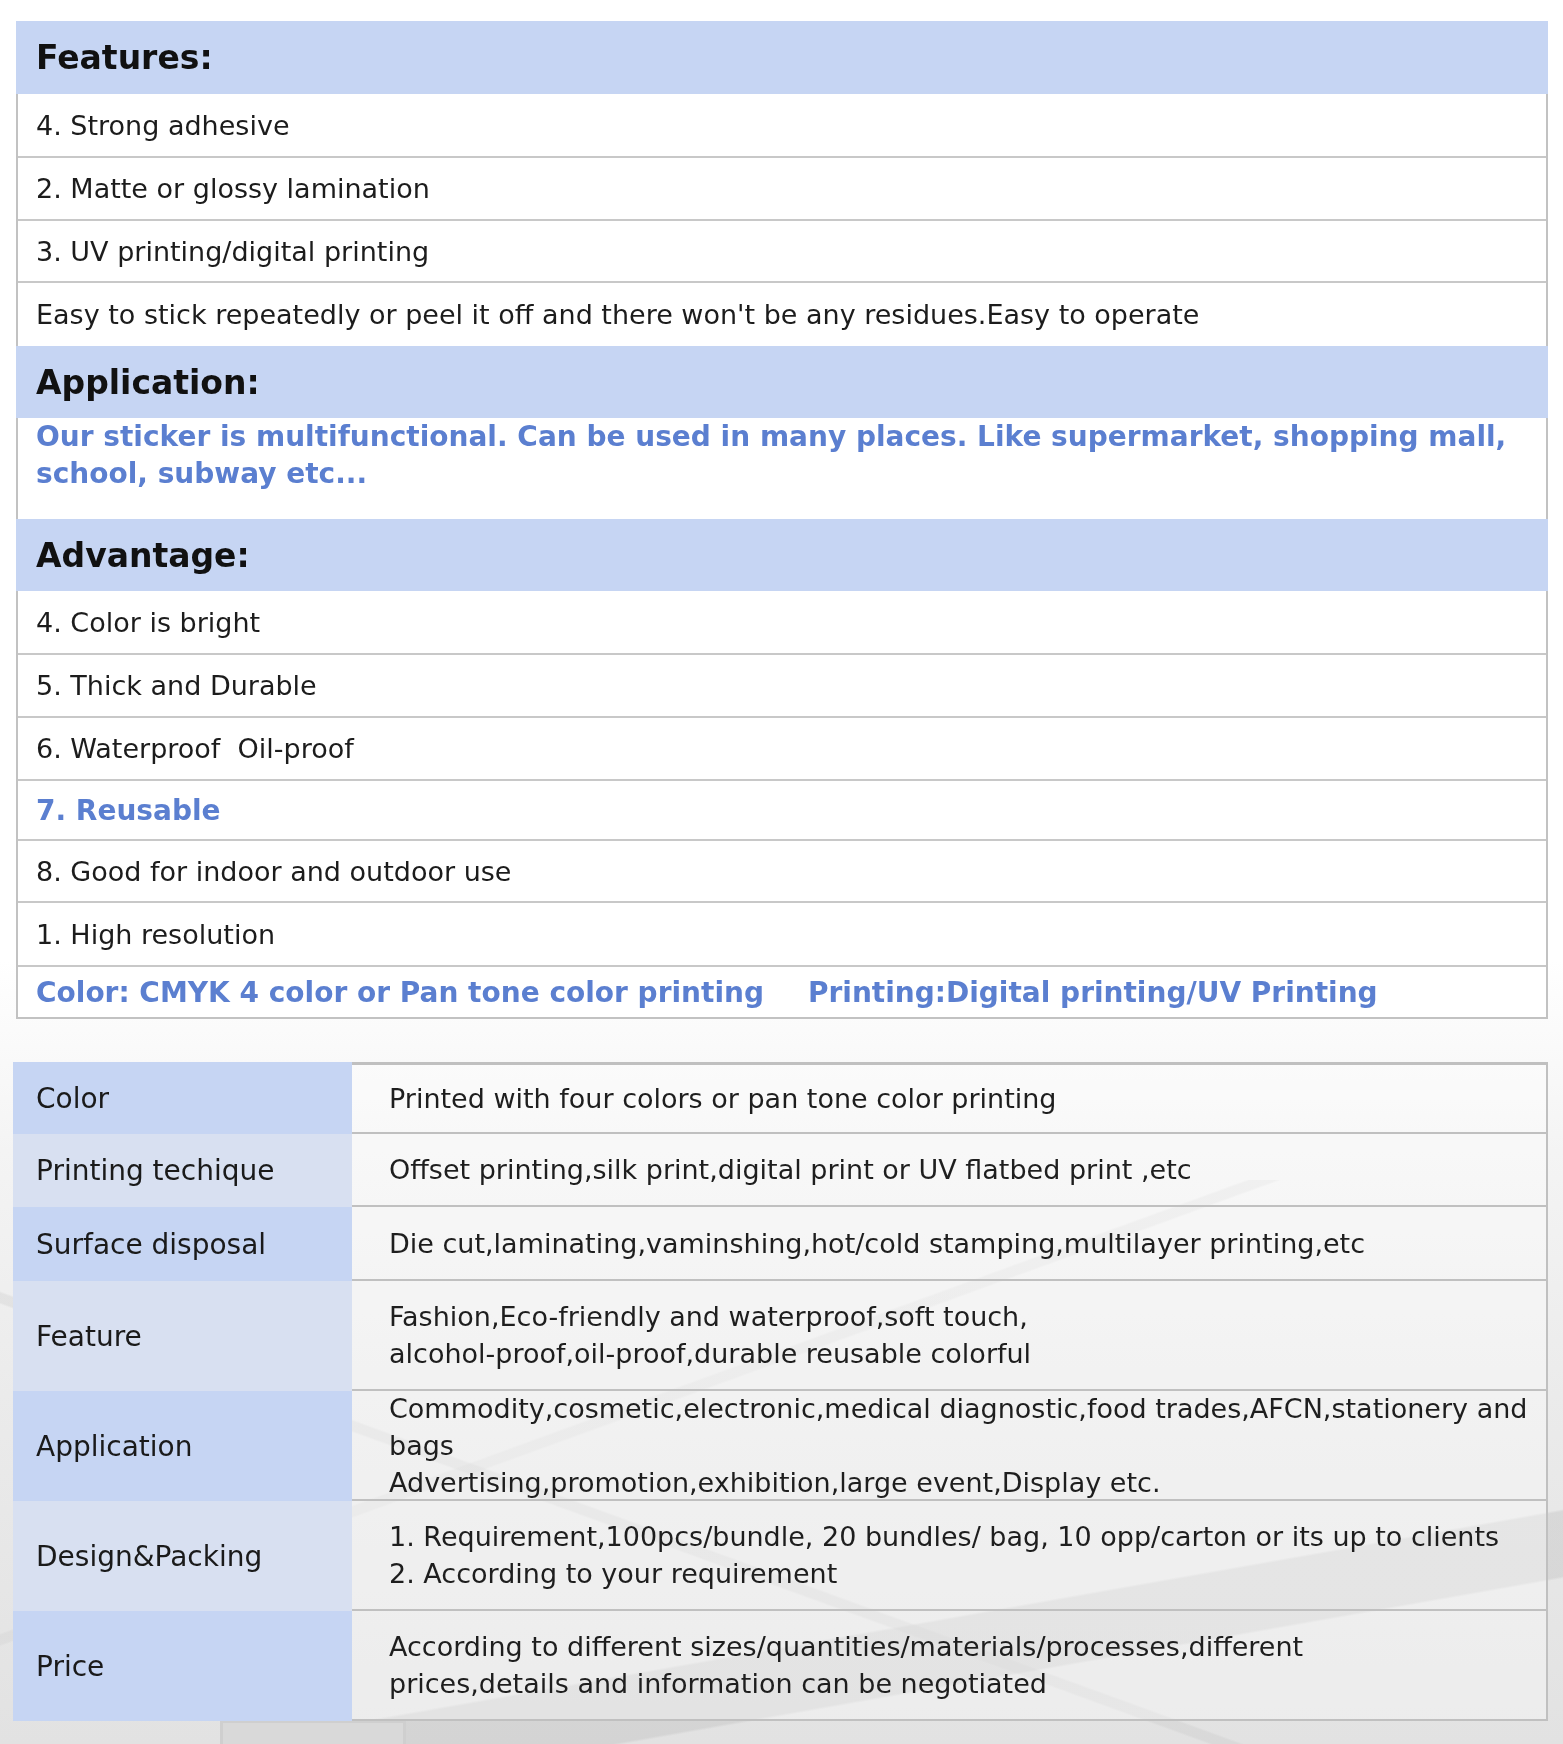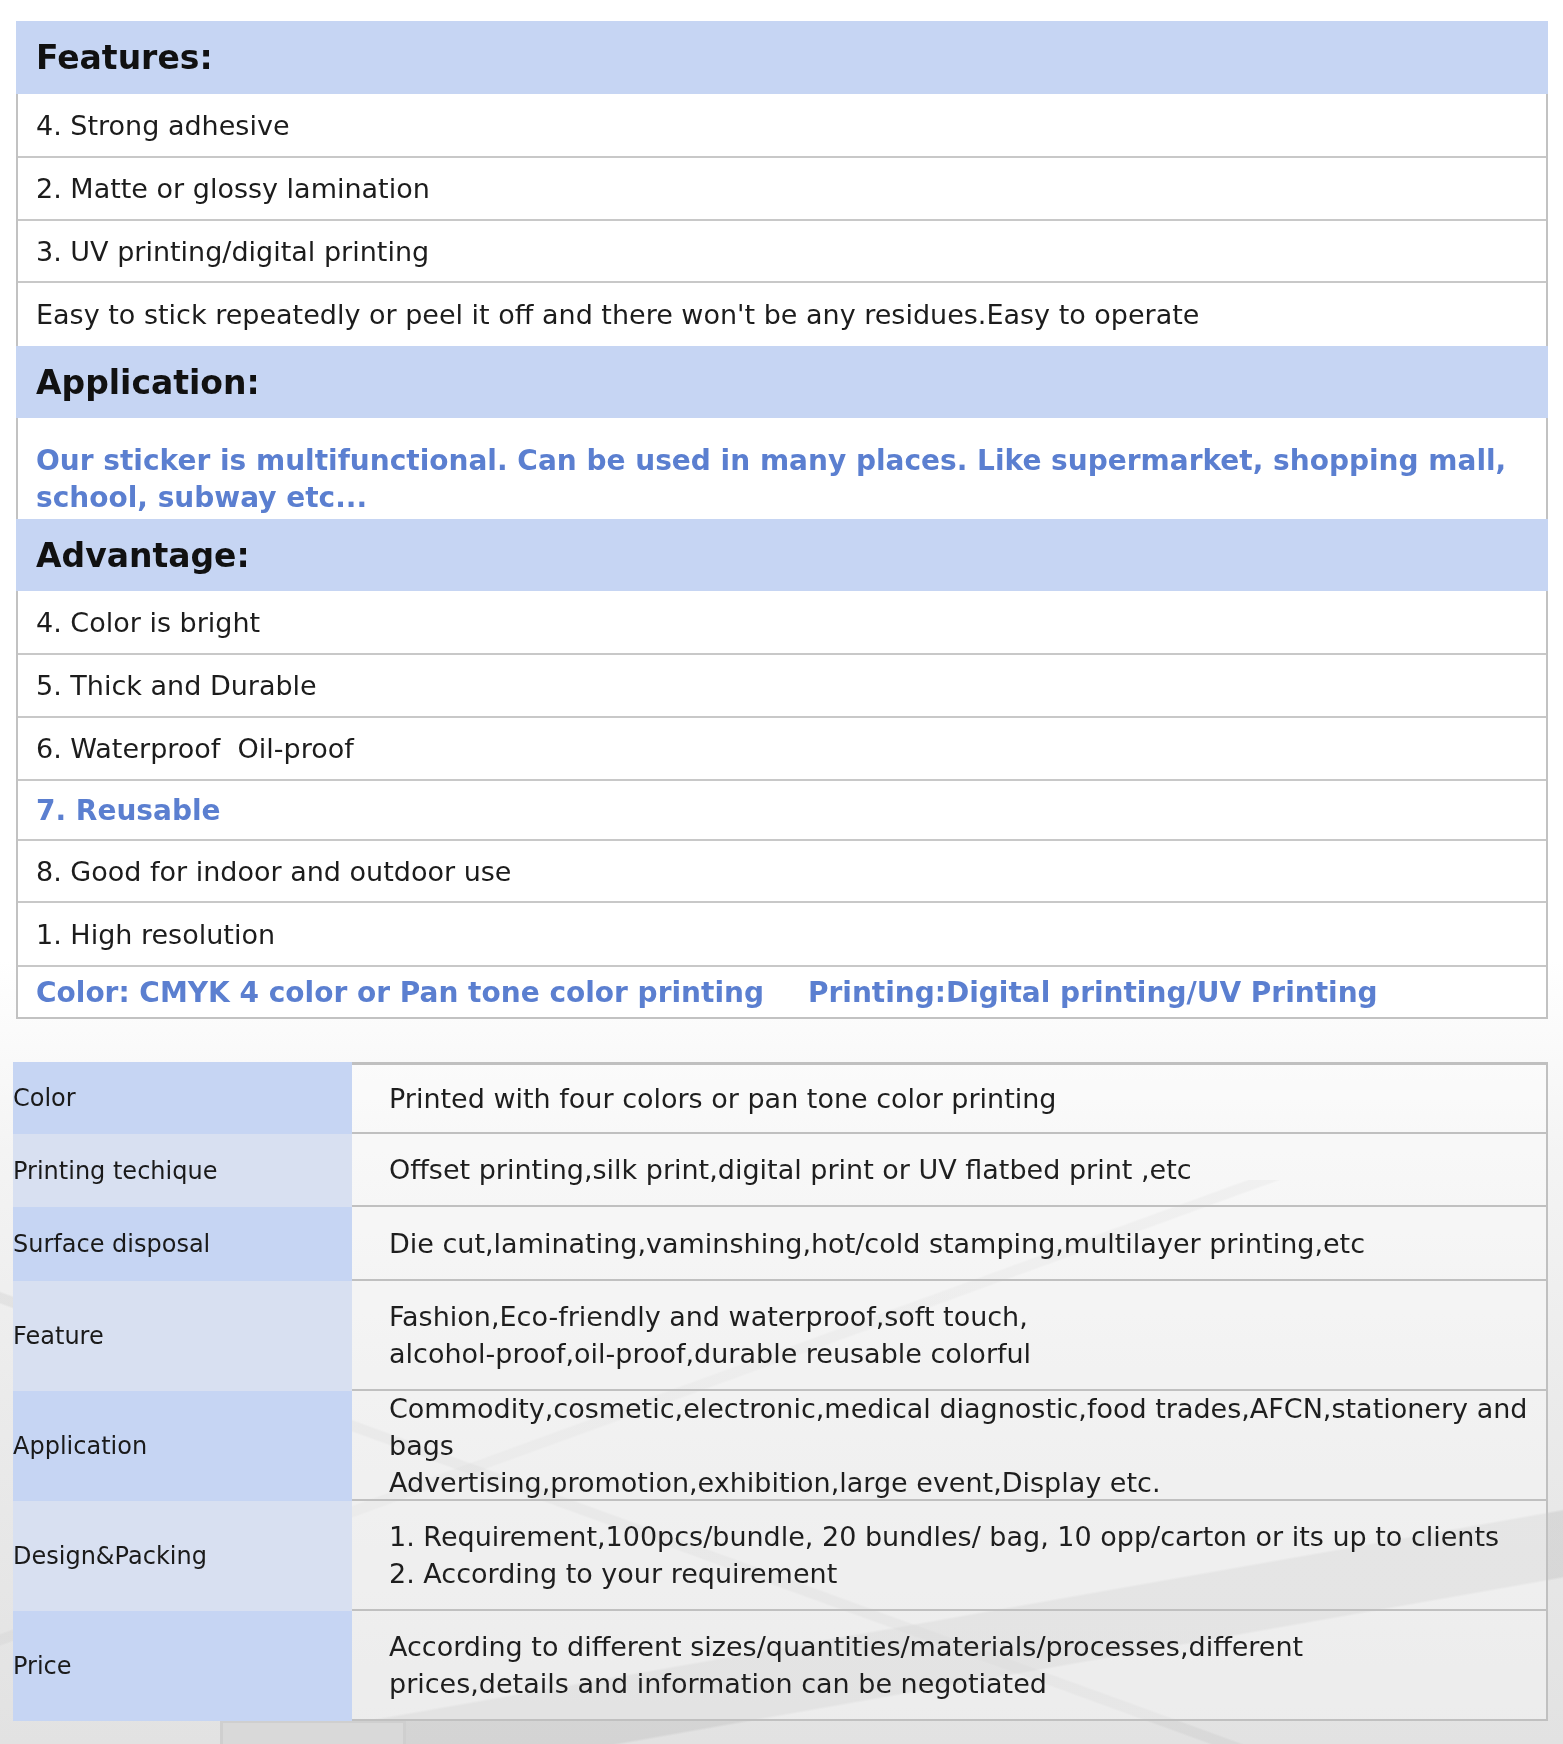--- a/index.html
+++ b/index.html
@@ -34,31 +34,31 @@
     display: flex; align-items: center;
     font-size: 33px; font-weight: bold; color: #111111;
   }
   .row {
     display: flex; align-items: center; padding-left: 18px;
     border-top: 2px solid #c8c8c8; box-sizing: border-box;
     font-size: 27px; color: #1c1c1c;
   }
   .sec-head + .row { border-top: none; }
   .blue { color: #5b7fd0; font-weight: bold; font-size: 28px; }
-  .app-text { line-height: 37px; padding-right: 30px; align-items: flex-start; padding-top: 24px; }
+  .app-text { line-height: 37px; padding-right: 30px; align-items: flex-start; padding-top: 0; }
   .spec-line span + span { margin-left: 44px; }
 
   
   .table2 {
     position: absolute; left: 13px; top: 1062px; width: 1535px;
   }
   .t-row { display: flex; }
   .t-label {
-    width: 339px; flex: none; box-sizing: border-box; 
-    display: flex; align-items: center; font-size: 24px; color: #1a1a1a;
+    width: 339px; flex: none; box-sizing: border-box; padding-left: 23px;
+    display: flex; align-items: center; font-size: 28px; color: #1a1a1a;
   }
   .t-row:nth-child(odd) .t-label { background: #c6d5f3; }
   .t-row:nth-child(even) .t-label { background: #d8e0f1; }
   .t-value {
     flex: 1; box-sizing: border-box; padding-left: 37px;
     display: flex; flex-direction: column; justify-content: center;
     font-size: 27px; line-height: 37px; color: #1e1e1e;
     border-right: 2px solid #c0c0c0; border-bottom: 2px solid #c0c0c0;
     background: rgba(255,255,255,0.35);
   }

